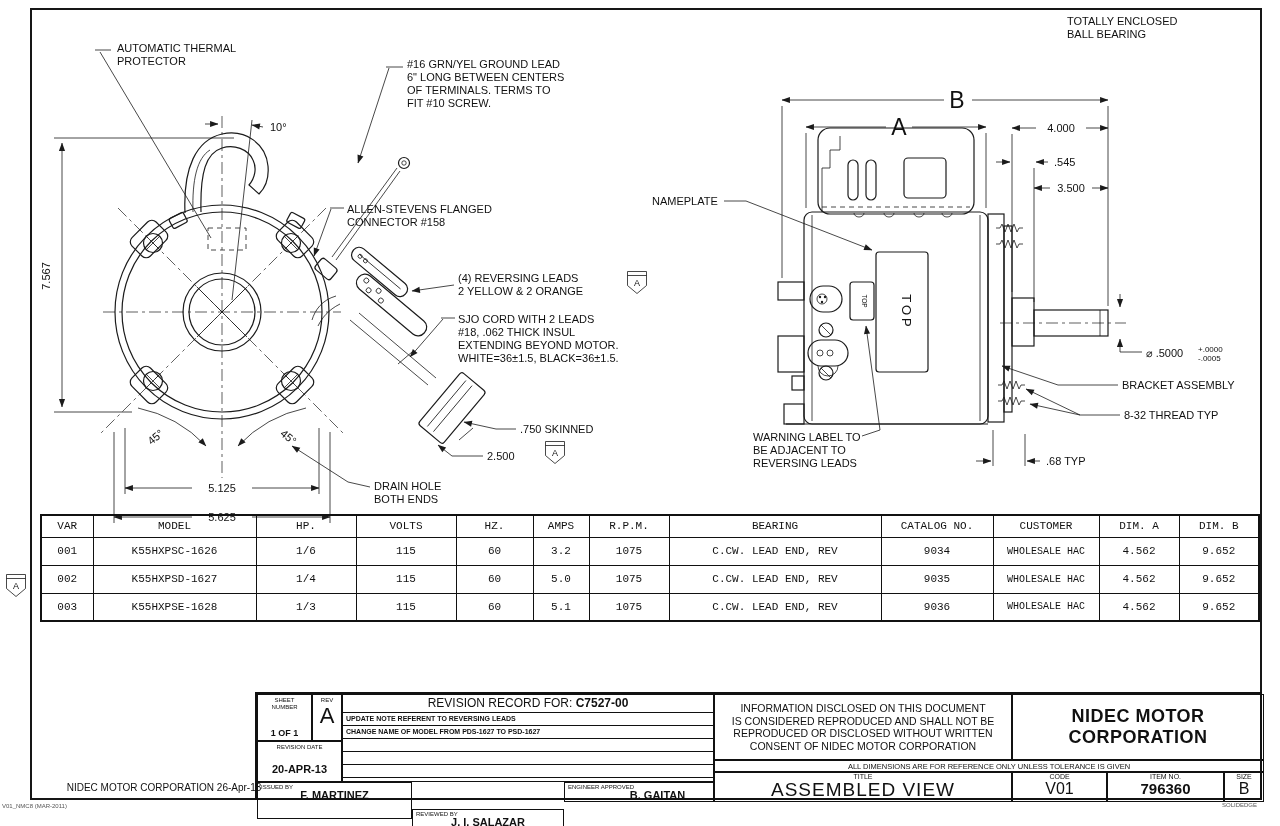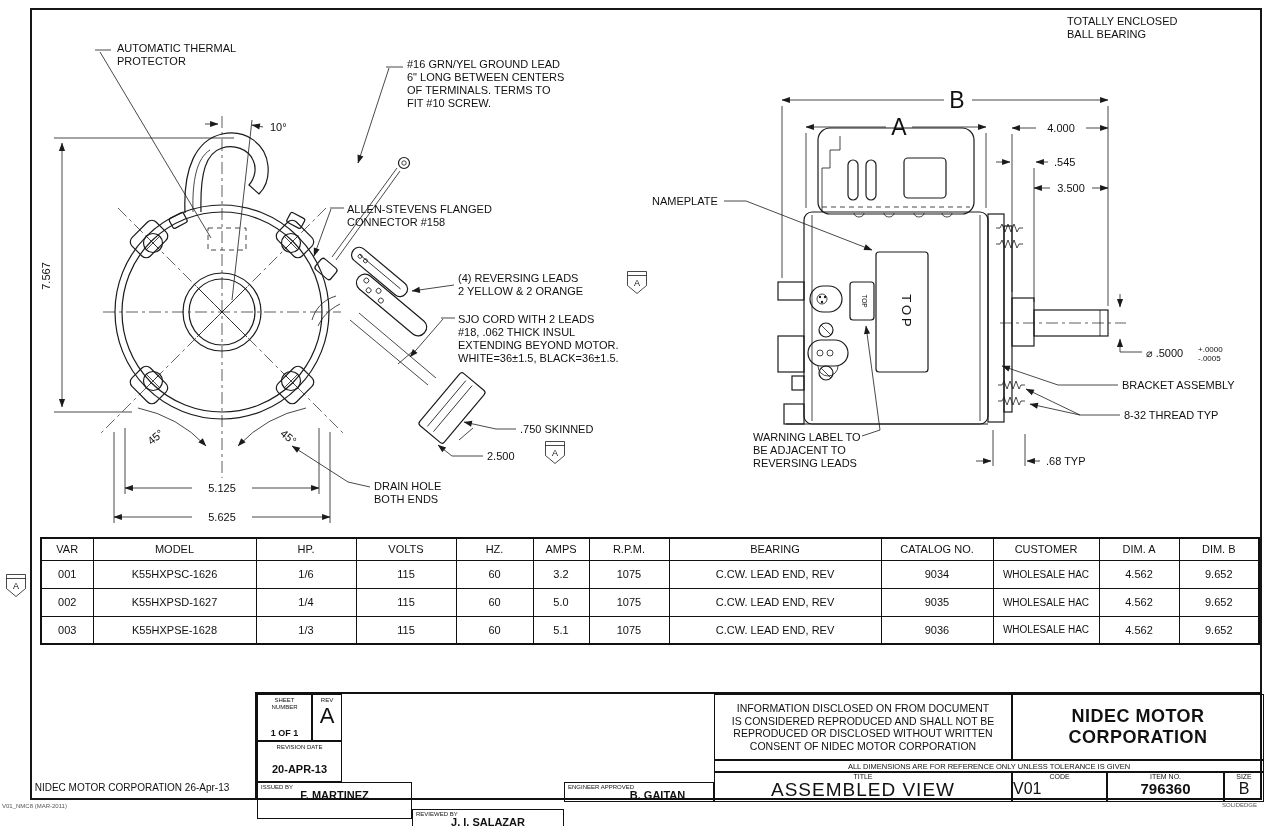--- a/index.html
+++ b/index.html
@@ -15,22 +15,22 @@
   .tn{fill:none;stroke:#1b1b1b;stroke-width:0.8;}
   .cl{fill:none;stroke:#1b1b1b;stroke-width:0.7;stroke-dasharray:12 4 3 4;}
   .dsh{fill:none;stroke:#1b1b1b;stroke-width:0.8;stroke-dasharray:5 4;}
   .me{marker-end:url(#ah);}
   .ms{marker-start:url(#ah);}
   .ct{font-size:11px;}
   .dm{font-size:11px;}
   .big{font-size:23px;}
   .flagtxt{font-size:9px;text-anchor:middle;}
   
-  #spec{left:40px;top:537px;width:1218px;border-collapse:collapse;table-layout:fixed;
-        border:2px solid #111;font-size:11px;}
+  #spec{left:40px;top:514px;width:1218px;border-collapse:collapse;table-layout:fixed;
+        border:2px solid #111;font-size:11px;font-family:Liberation Mono, monospace;}
   #spec th,#spec td{border:1px solid #111;text-align:center;padding:0 2px;font-weight:normal;
         white-space:nowrap;overflow:hidden;}
   #spec tr.hdr{height:22px;}
   #spec tr.row{height:28px;}
   #spec td.small{font-size:10px;}
   
   #tb{left:255px;top:692px;width:1007px;height:108px;border:2px solid #111;background:#fff;}
   #tb .cell{position:absolute;box-sizing:border-box;border:1px solid #111;}
   .lblxs{font-size:6px;line-height:7px;}
   .lbls{font-size:7px;}
@@ -479,37 +479,49 @@
     <div class="cell colc" style="left:55px;top:0;width:30px;height:47px;padding:2px 0;">
       <div class="lblxs">REV</div>
       <div style="font-size:22px;line-height:24px;">A</div>
     </div>
 
     <div class="cell" style="left:0;top:47px;width:85px;height:41px;">
       <div class="lblxs" style="text-align:center;padding-top:2px;">REVISION DATE</div>
       <div style="font-size:11px;font-weight:bold;text-align:center;margin-top:12px;">20-APR-13</div>
     </div>
 
+    <div class="cell" style="left:85px;top:0;width:372px;height:88px;padding:0;">
+      <div style="font-size:12px;text-align:center;border-bottom:1px solid #111;height:17px;line-height:17px;">
+        <span>REVISION RECORD FOR:</span>
+        <b>C7527-00</b>
+      </div>
+      <div class="note" style="border-bottom:1px solid #111;height:12px;">UPDATE NOTE REFERENT TO REVERSING LEADS</div>
+      <div class="note" style="border-bottom:1px solid #111;height:12px;">CHANGE NAME OF MODEL FROM PDS-1627 TO PSD-1627</div>
+      <div style="border-bottom:1px solid #111;height:12px;"></div>
+      <div style="border-bottom:1px solid #111;height:12px;"></div>
+      <div style="border-bottom:1px solid #111;height:12px;"></div>
+      <div style="height:10px;"></div>
+    </div>
 
     <div class="cell" style="left:0;top:88px;width:155px;height:37px;">
       <span class="lblxs" style="position:absolute;left:3px;top:1px;">ISSUED BY</span>
       <div style="font-size:11px;font-weight:bold;text-align:center;margin-top:6px;">F. MARTINEZ</div>
     </div>
     <div class="cell" style="left:155px;top:88px;width:152px;height:20px;margin-top:27px;">
       <span class="lblxs" style="position:absolute;left:3px;top:1px;">REVIEWED BY</span>
       <div style="font-size:11px;font-weight:bold;text-align:center;margin-top:6px;">J. I. SALAZAR</div>
     </div>
     <div class="cell" style="left:307px;top:88px;width:150px;height:20px;">
       <span class="lblxs" style="position:absolute;left:3px;top:1px;">ENGINEER APPROVED</span>
       <div style="font-size:11px;font-weight:bold;text-align:center;margin-top:6px;margin-left:37px;">B. GAITAN</div>
     </div>
 
     <div class="cell centered" style="left:457px;top:0;width:298px;height:66px;">
       <div style="font-size:10.5px;line-height:12.5px;text-align:center;">
-        <div>INFORMATION DISCLOSED ON FROM DOCUMENT</div>
+        <div>INFORMATION DISCLOSED ON THIS DOCUMENT</div>
         <div>IS CONSIDERED REPRODUCED AND SHALL NOT BE</div>
         <div>REPRODUCED OR DISCLOSED WITHOUT WRITTEN</div>
         <div>CONSENT OF NIDEC MOTOR CORPORATION</div>
       </div>
     </div>
 
     <div class="cell centered" style="left:755px;top:0;width:252px;height:66px;">
       <div style="font-size:18px;font-weight:bold;text-align:center;line-height:21px;letter-spacing:0.5px;">
         <div>NIDEC MOTOR</div>
         <div>CORPORATION</div>
@@ -519,29 +531,29 @@
     <div class="cell centered" style="left:457px;top:66px;width:550px;height:12px;">
       <span style="font-size:7.5px;">ALL DIMENSIONS ARE FOR REFERENCE ONLY UNLESS TOLERANCE IS GIVEN</span>
     </div>
 
     <div class="cell" style="left:457px;top:78px;width:298px;height:30px;">
       <div class="lbls" style="text-align:center;">TITLE</div>
       <div style="font-size:19px;text-align:center;letter-spacing:1px;line-height:20px;">ASSEMBLED VIEW</div>
     </div>
     <div class="cell" style="left:755px;top:78px;width:95px;height:30px;">
       <div class="lbls" style="text-align:center;">CODE</div>
-      <div style="font-size:16px;text-align:left;line-height:18px;">V01</div>
+      <div style="font-size:16px;text-align:center;line-height:18px;">V01</div>
     </div>
     <div class="cell" style="left:850px;top:78px;width:117px;height:30px;">
       <div class="lbls" style="text-align:center;">ITEM NO.</div>
       <div style="font-size:15px;font-weight:bold;text-align:center;line-height:17px;">796360</div>
     </div>
     <div class="cell" style="left:967px;top:78px;width:40px;height:30px;">
       <div class="lbls" style="text-align:center;">SIZE</div>
       <div style="font-size:16px;text-align:center;line-height:17px;">B</div>
     </div>
   </div>
 
-  <div class="abs" style="left:24px;top:782px;width:216px;text-align:center;font-size:10px;">NIDEC MOTOR CORPORATION 26-Apr-13</div>
+  <div class="abs" style="left:56px;top:782px;width:216px;text-align:center;font-size:10px;">NIDEC MOTOR CORPORATION 26-Apr-13</div>
   <div class="abs tiny" style="left:2px;top:803px;">V01_NMC8 (MAR-2011)</div>
   <div class="abs tiny" style="left:1222px;top:802px;">SOLIDEDGE</div>
 
 </div>
 
 </body></html>

